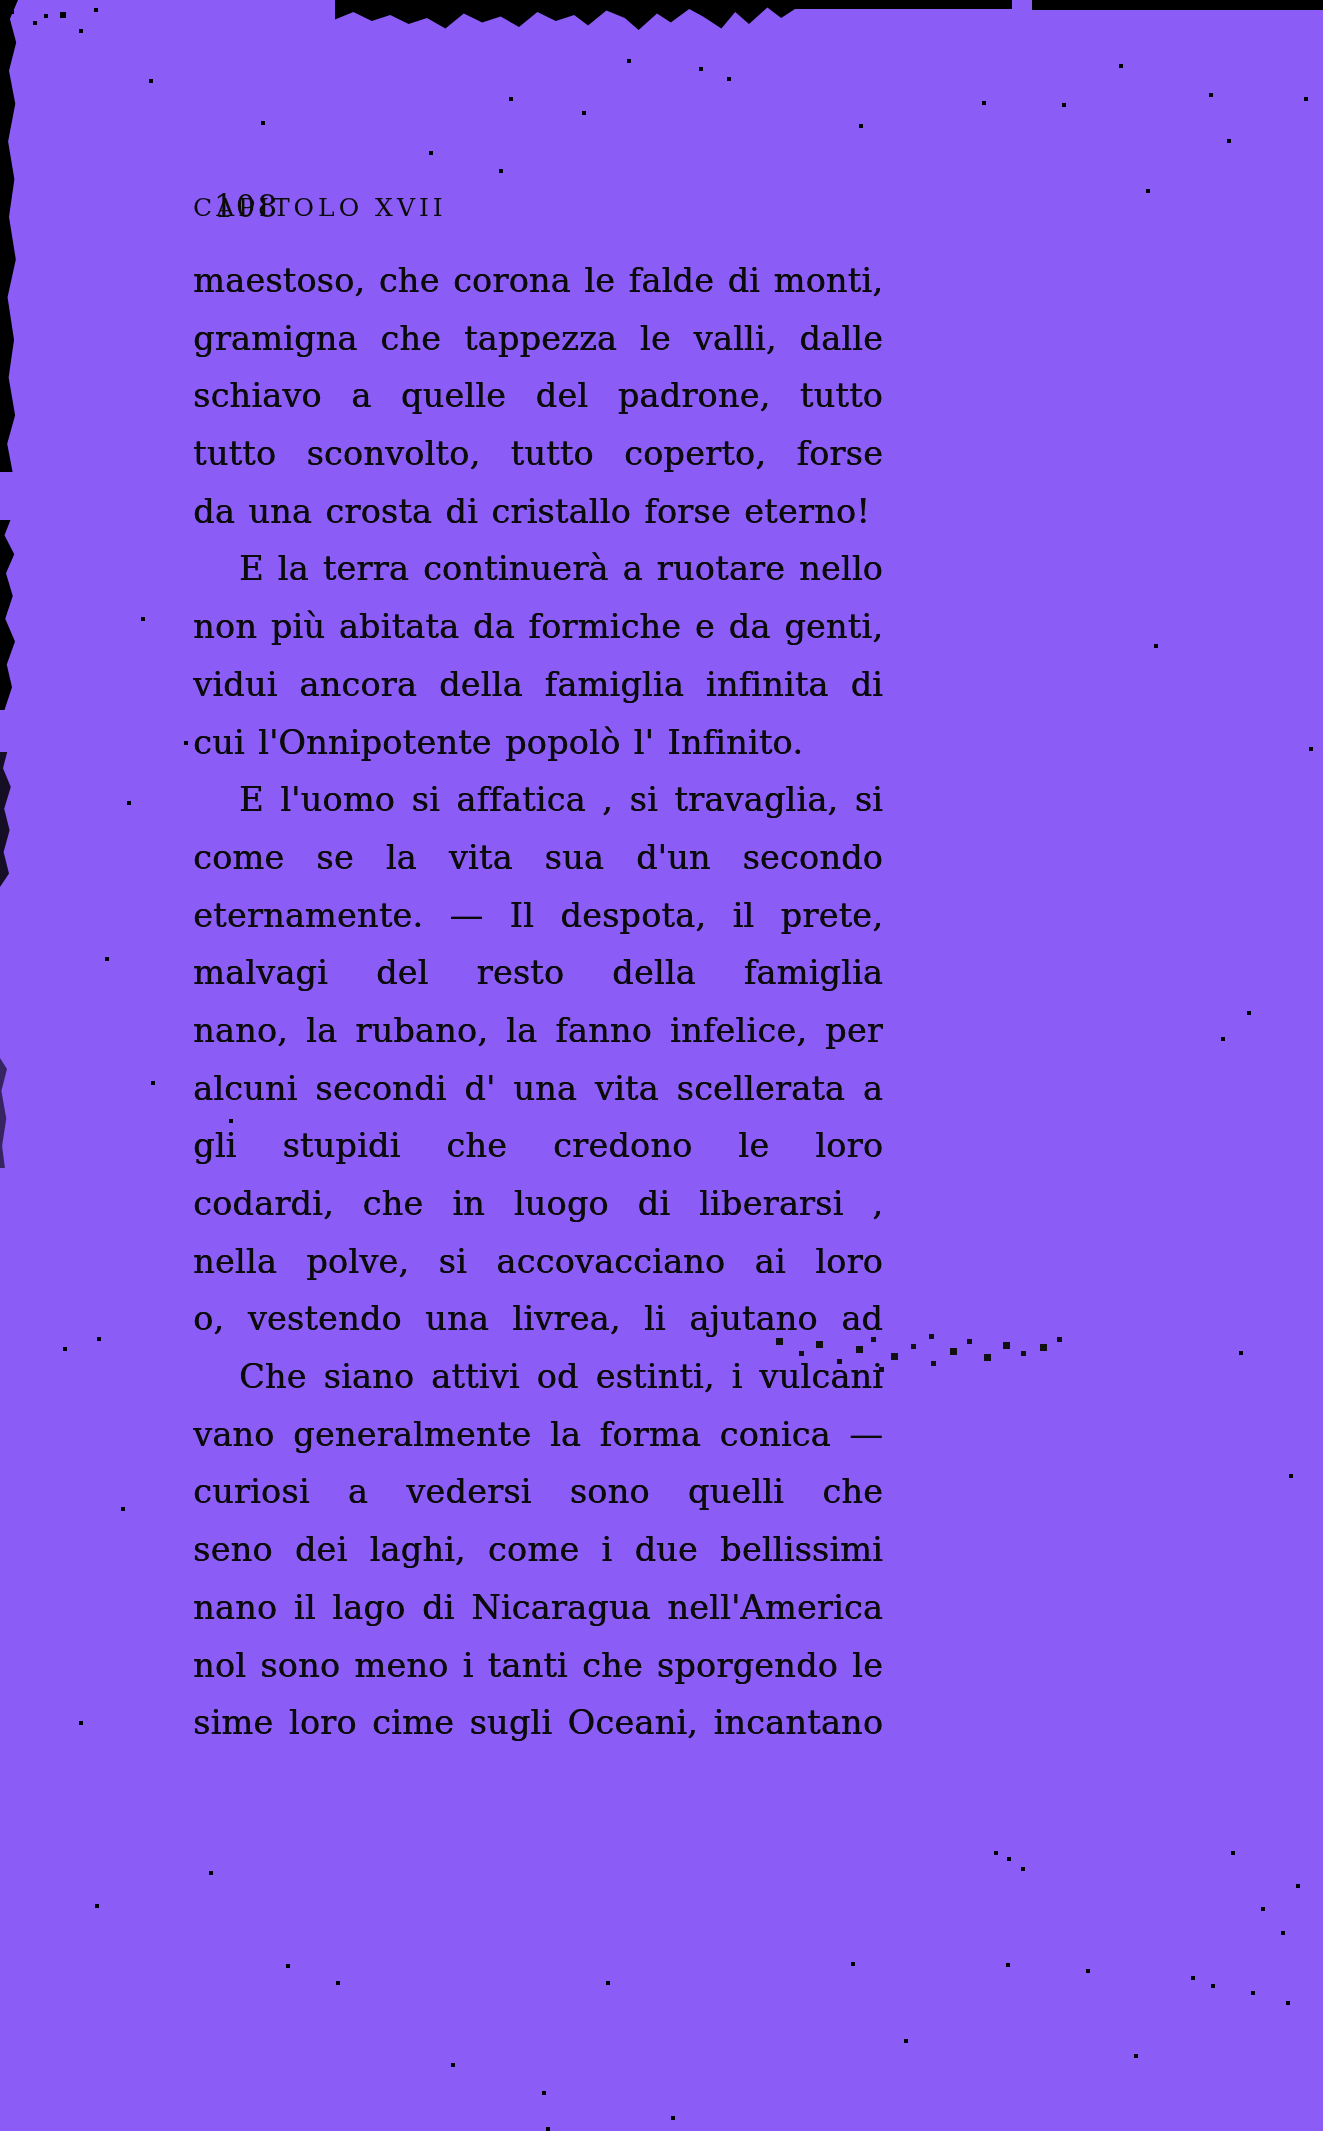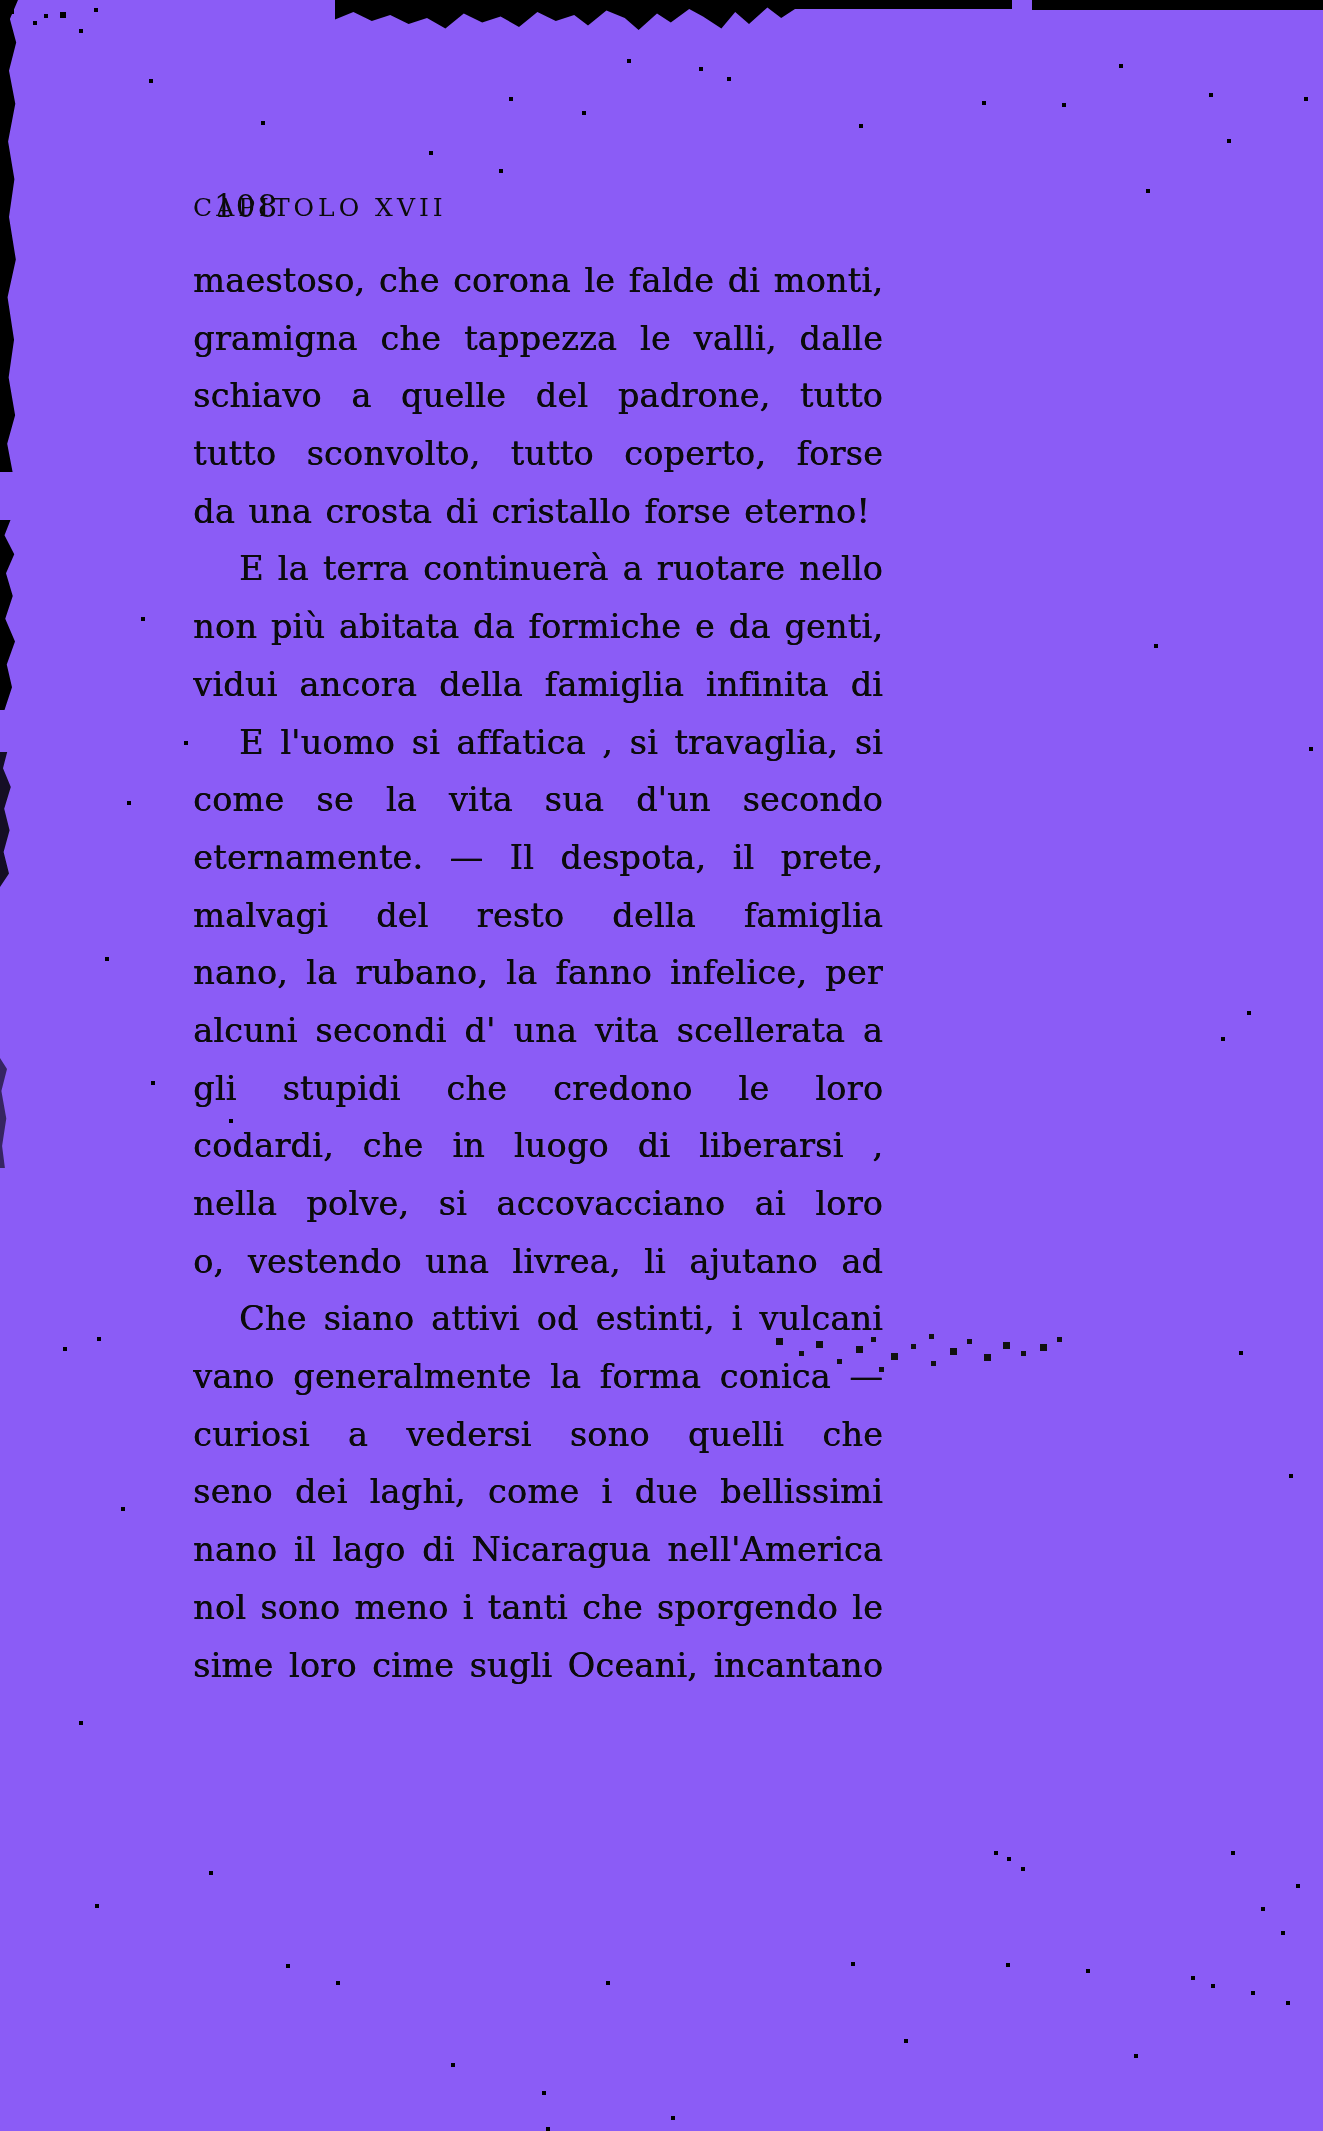--- a/index.html
+++ b/index.html
@@ -112,20 +112,21 @@
 
   <div class="text-block">
       <div class="line">maestoso, che corona le falde di monti, all'umile</div>
       <div class="line">gramigna che tappezza le valli, dalle ossa dello</div>
       <div class="line">schiavo a quelle del padrone, tutto frammisto,</div>
       <div class="line">tutto sconvolto, tutto coperto, forse eternamente,</div>
       <div class="line nj">da una crosta di cristallo forse eterno!</div>
       <div class="line ind">E la terra continuerà a ruotare nello spazio,</div>
       <div class="line">non più abitata da formiche e da genti, ma da indi-</div>
       <div class="line">vidui ancora della famiglia infinita di mondi, con</div>
+      <div class="line nj">cui l'Onnipotente popolò l' Infinito.</div>
       <div class="line ind">E l'uomo si affatica , si travaglia, si tortura ,</div>
       <div class="line">come se la vita sua d'un secondo dovesse durare</div>
       <div class="line">eternamente. — Il despota, il prete, più astuti, più</div>
       <div class="line">malvagi del resto della famiglia umana, la ingan-</div>
       <div class="line">nano, la rubano, la fanno infelice, per godere</div>
       <div class="line">alcuni secondi d' una vita scellerata a spese de-</div>
       <div class="line">gli stupidi che credono le loro menzogne e dei</div>
       <div class="line">codardi, che in luogo di liberarsi , rovesciandoli</div>
       <div class="line">nella polve, si accovacciano ai loro piedi tremanti,</div>
       <div class="line">o, vestendo una livrea, li ajutano ad impoverire</div>

